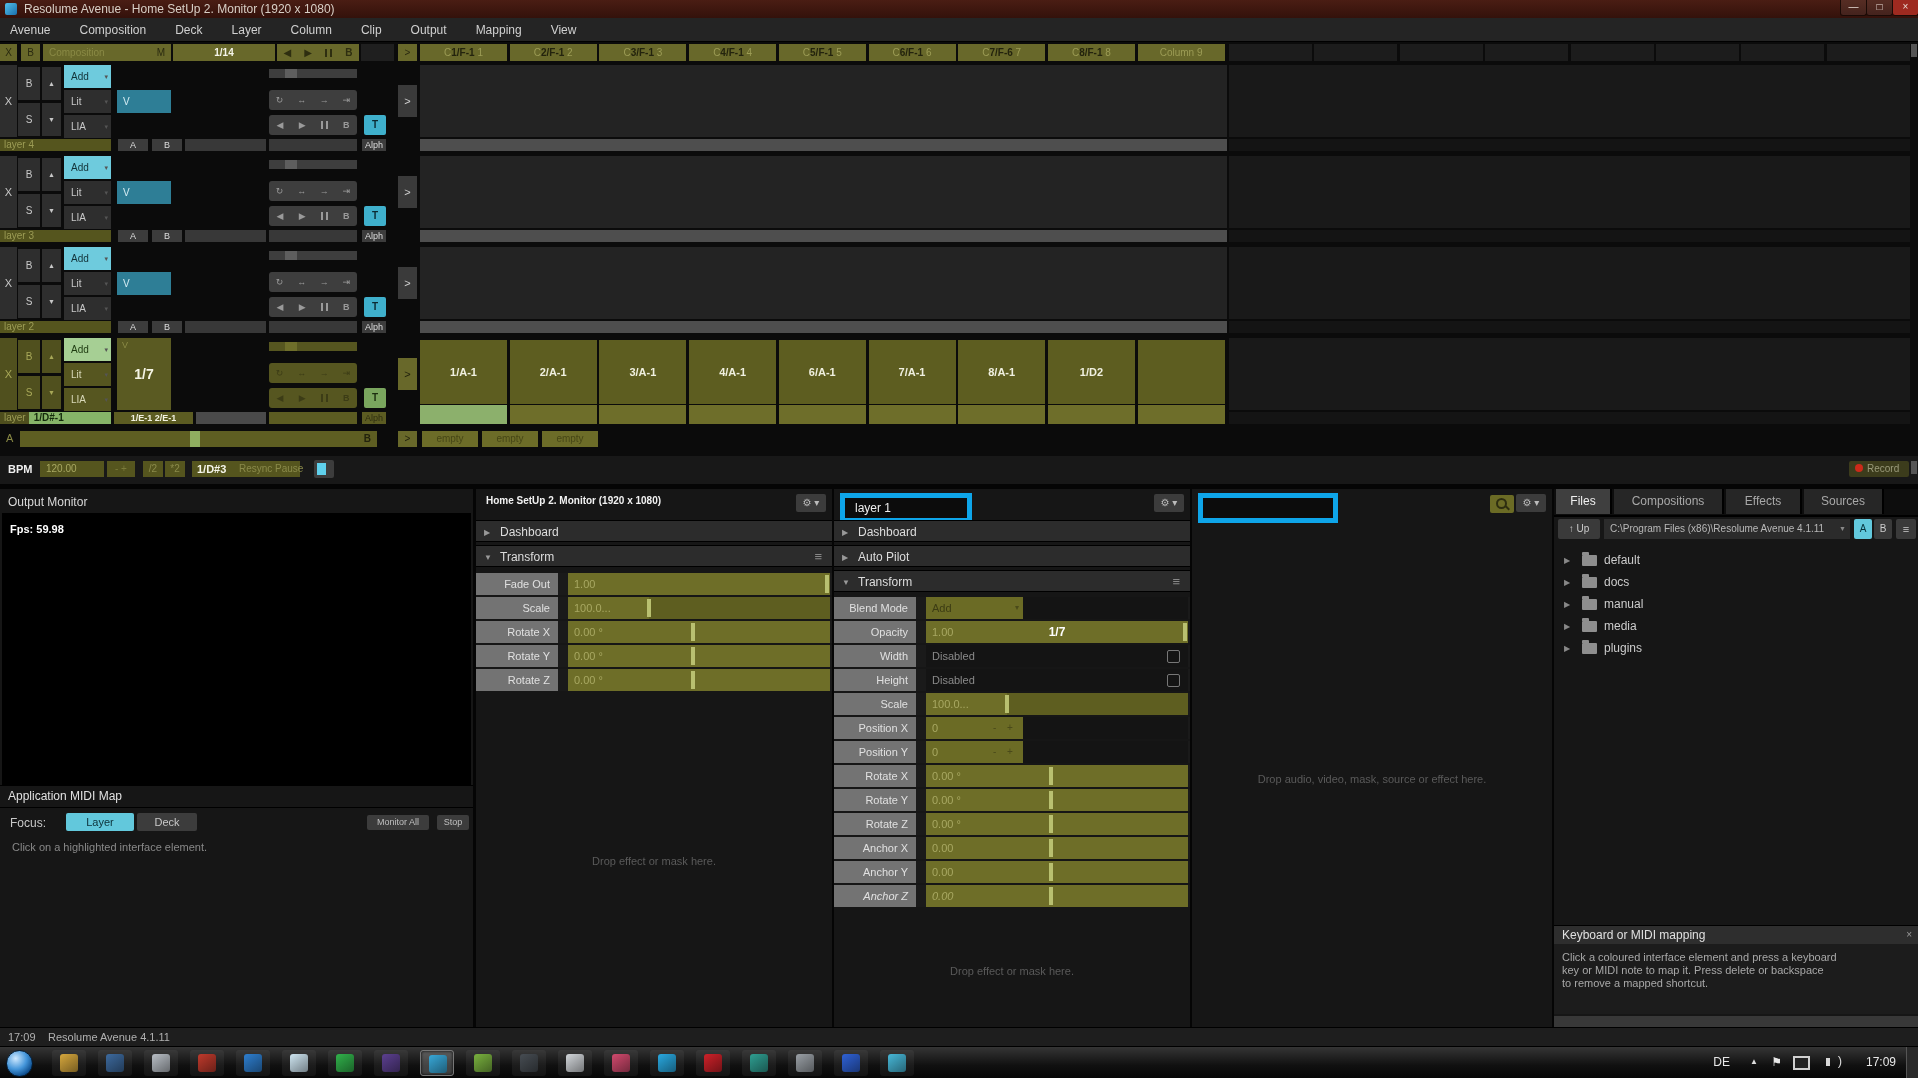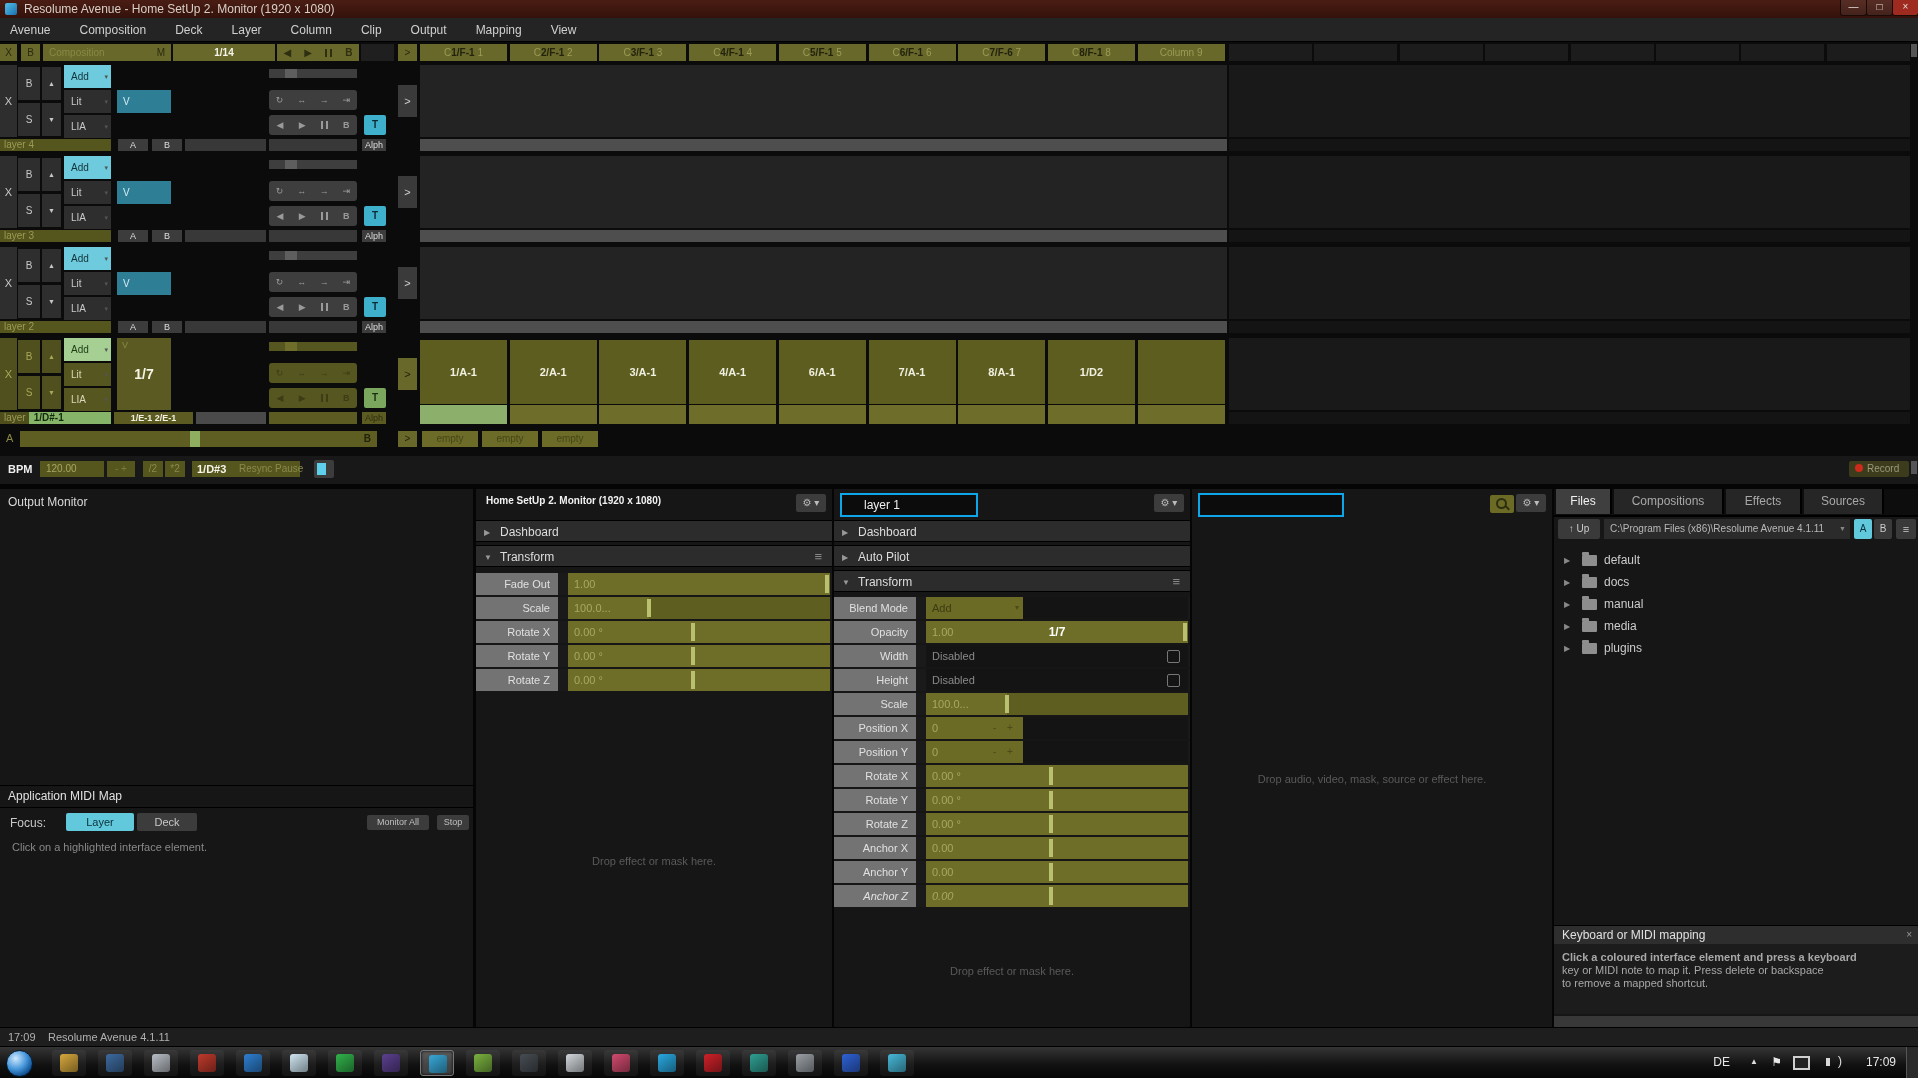--- a/index.html
+++ b/index.html
@@ -125,22 +125,22 @@
   .pmarker{position:absolute;top:2px;width:4px;height:18px;background:#b9c070;}
   .pvtext{position:absolute;left:6px;top:0;font-size:11px;color:#a8a862;line-height:22px;white-space:nowrap;}
   .pvtext.dark{color:#3c3c14;}
   .pcenter{position:absolute;left:0;top:0;width:100%;text-align:center;font-size:12px;font-weight:bold;color:#fff;line-height:22px;}
   .pbox{position:absolute;left:0;top:0;height:22px;background:#6b6b25;}
   .pcaret{position:absolute;right:4px;top:0;font-size:8px;color:#4a4a1a;line-height:22px;}
   .pstep{position:absolute;right:6px;top:0;font-size:10px;color:#4a4a1a;line-height:22px;letter-spacing:4px;}
   .pdis{position:absolute;left:6px;top:0;font-size:11px;color:#8a8a8a;line-height:22px;}
   .pcheck{position:absolute;right:8px;top:5px;width:11px;height:11px;background:#141414;border:1px solid #777;border-radius:2px;}
   .drophint{position:absolute;left:0;width:100%;text-align:center;font-size:11px;color:#5a5a5a;}
-  .nameinput{position:absolute;left:6px;top:4px;width:112px;height:20px;background:#0c0c0c;border:2px solid #0ea5e9;
-             color:#eee;font-size:12px;line-height:20px;padding-left:22px;box-sizing:content-box;}
+  .nameinput{position:absolute;left:6px;top:4px;width:112px;height:20px;background:#0c0c0c;border:5px solid #0ea5e9;
+             color:#eee;font-size:12px;line-height:20px;padding-left:10px;box-sizing:content-box;}
   .searchbtn{position:absolute;top:6px;width:24px;height:18px;background:#6b6b25;border-radius:2px;}
   .mag{position:absolute;left:6px;top:3px;width:7px;height:7px;border:2px solid #2e2e10;border-radius:50%;}
   .mag::after{content:"";position:absolute;left:7px;top:7px;width:5px;height:2px;background:#2e2e10;transform:rotate(45deg);}
   
   .out-title{position:absolute;left:8px;top:6px;font-size:12px;color:#d8d8d8;}
   .monitor{position:absolute;left:2px;top:24px;width:469px;height:272px;background:#000;}
   .fps{position:absolute;left:8px;top:10px;font-size:11px;font-weight:bold;color:#fff;}
   .mm-title{position:absolute;left:8px;top:300px;font-size:12px;color:#e0e0e0;}
   .mm-sep{position:absolute;left:0;top:296px;width:100%;height:1px;background:#000;}
   .mm-sep2{position:absolute;left:0;top:318px;width:100%;height:1px;background:#000;}
@@ -459,20 +459,23 @@
     <div class="recbtn">
       <span class="dot"></span><span>Record</span>
     </div>
     <div class="vscroll" style="top:5px;height:13px"></div>
   </div>
 
   <div class="panels">
 
     <div class="panel p-out">
       <div class="out-title">Output Monitor</div>
+      <div class="monitor">
+        <div class="fps">Fps: 59.98</div>
+      </div>
       <div class="mm-sep"></div>
       <div class="mm-title">Application MIDI Map</div>
       <div class="mm-sep2"></div>
       <div class="mm-focus">Focus:</div>
       <div class="mm-btn mm-layer">Layer</div>
       <div class="mm-btn mm-deck">Deck</div>
       <div class="mm-small" style="left:367px;width:62px">Monitor All</div>
       <div class="mm-small" style="left:437px;width:32px">Stop</div>
       <div class="mm-hint">Click on a highlighted interface element.</div>
     </div>
@@ -735,21 +738,21 @@
             <span class="tri">▶</span>
             <div class="ficon"></div>
             <div class="tlabel">plugins</div>
           </div>
         </div>
       <div class="popup-h">
         <span class="pt">Keyboard or MIDI mapping</span>
         <span class="px">×</span>
       </div>
       <div class="popup-b" id="popup-body">
-          <div class="popup-line" style="top: 7px; font-weight: bold;">Click a coloured interface element and press a keyboard</div>
+          <div class="popup-line" style="top: 7px;">Click a coloured interface element and press a keyboard</div>
           <div class="popup-line" style="top: 20px;">key or MIDI note to map it. Press delete or backspace</div>
           <div class="popup-line" style="top: 33px;">to remove a mapped shortcut.</div>
         </div>
       <div class="fbottom"></div>
     </div>
   </div>
 
   <div class="statusbar">
     <span class="st">17:09</span>
     <span class="sa">Resolume Avenue 4.1.11</span>

